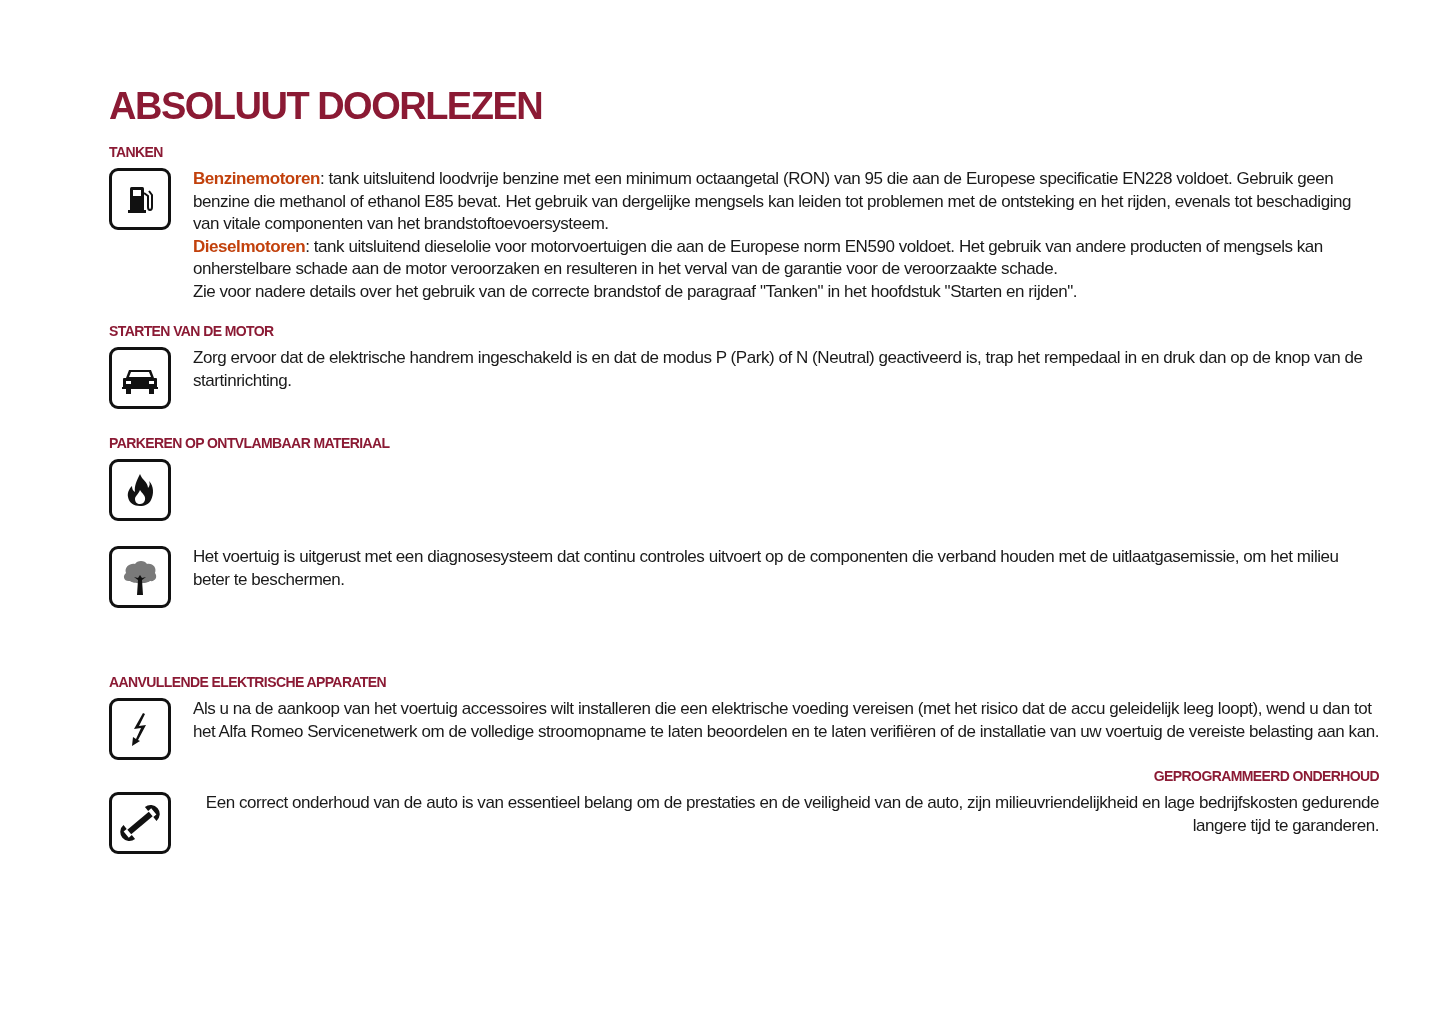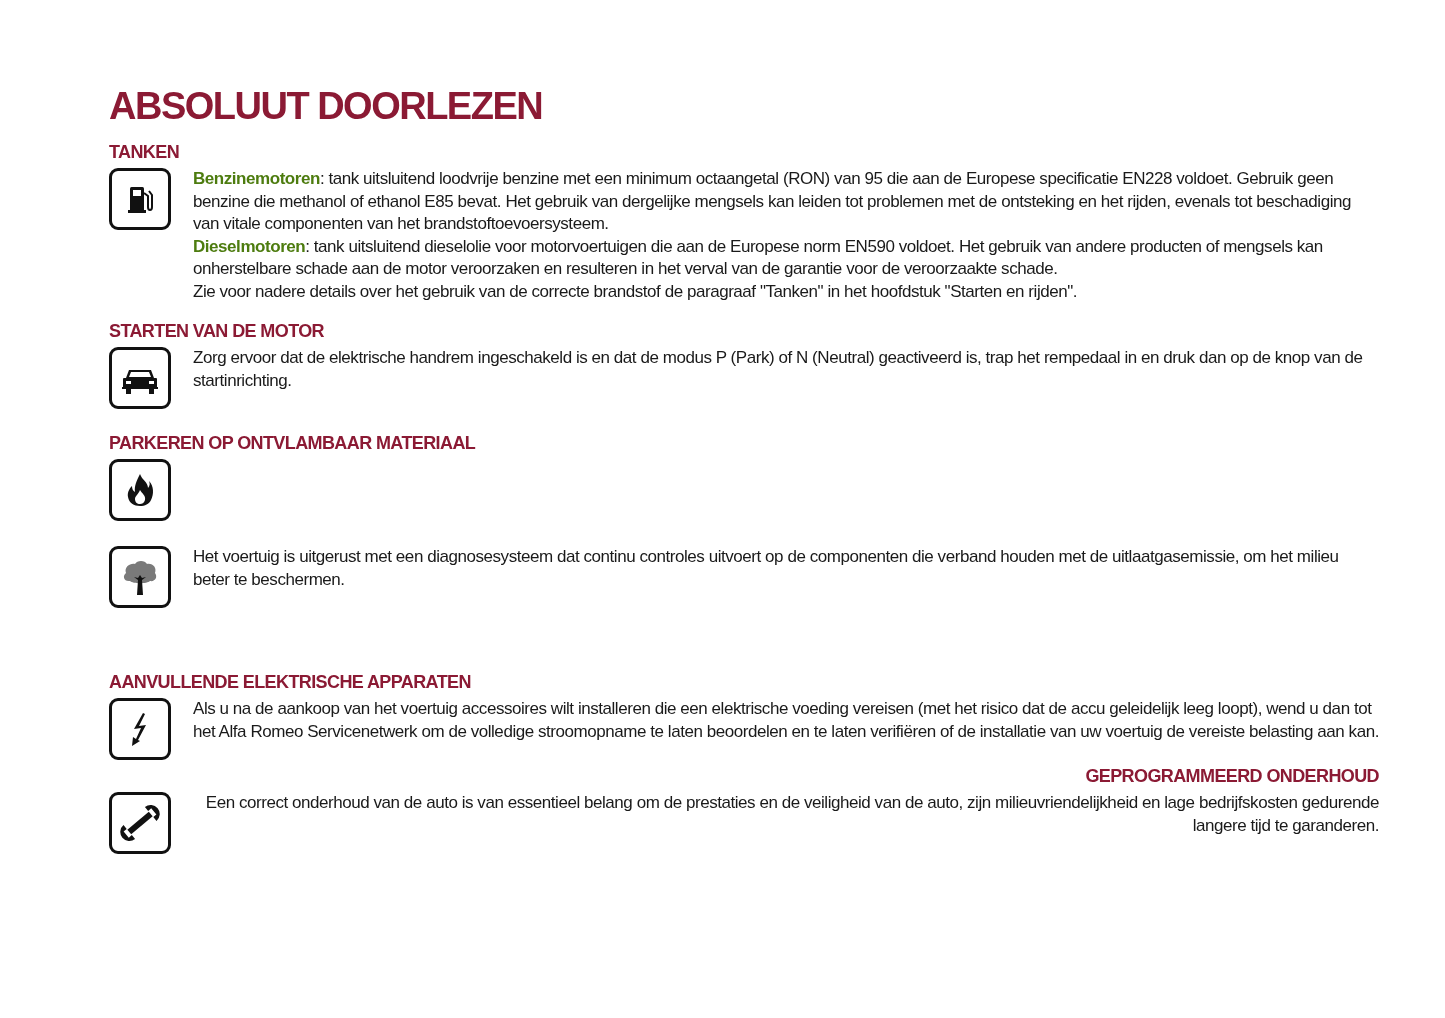--- a/index.html
+++ b/index.html
@@ -1,25 +1,25 @@
 <!DOCTYPE html>
 <html><head>
 <meta charset="utf-8">
 <style>
   html,body{margin:0;padding:0;background:#ffffff;}
   body{width:1445px;height:1018px;position:relative;overflow:hidden;font-family:"Liberation Sans",sans-serif;color:#1a1a1a;}
   .page-title{position:absolute;left:109px;top:84px;margin:0;font-family:"Liberation Sans",sans-serif;font-weight:bold;font-size:38px;letter-spacing:-1.5px;color:#8b1a34;line-height:44px;}
   .section{position:absolute;left:109px;width:1270px;}
-  .section h2{margin:0;font-family:"Liberation Sans",sans-serif;font-weight:bold;font-size:18px;letter-spacing:-0.6px;color:#8b1a34;line-height:24px;}
+  .section h2{margin:0;font-family:"Liberation Sans",sans-serif;font-weight:bold;font-size:14px;letter-spacing:-0.6px;color:#8b1a34;line-height:24px;}
   .row{display:flex;align-items:flex-start;margin-top:4px;}
   .icon-box{width:62px;height:62px;border:3.5px solid #111;border-radius:9px;box-sizing:border-box;flex:0 0 auto;display:flex;align-items:center;justify-content:center;background:#fff;}
   .icon-box svg{width:44px;height:44px;}
   .text{margin-left:22px;font-size:17px;line-height:22.5px;letter-spacing:-0.45px;color:#1a1a1a;padding-top:0px;}
   .text p{margin:0;}
-  .text b{font-weight:bold;color:#4d7c0f;}
+  .text b{font-weight:bold;color:#c2410c;}
 </style>
 </head>
 <body>
 
 <h1 class="page-title">ABSOLUUT DOORLEZEN</h1>
 
 <div class="section" style="top:140px;">
   <h2>TANKEN</h2>
   <div class="row">
     <div class="icon-box">

